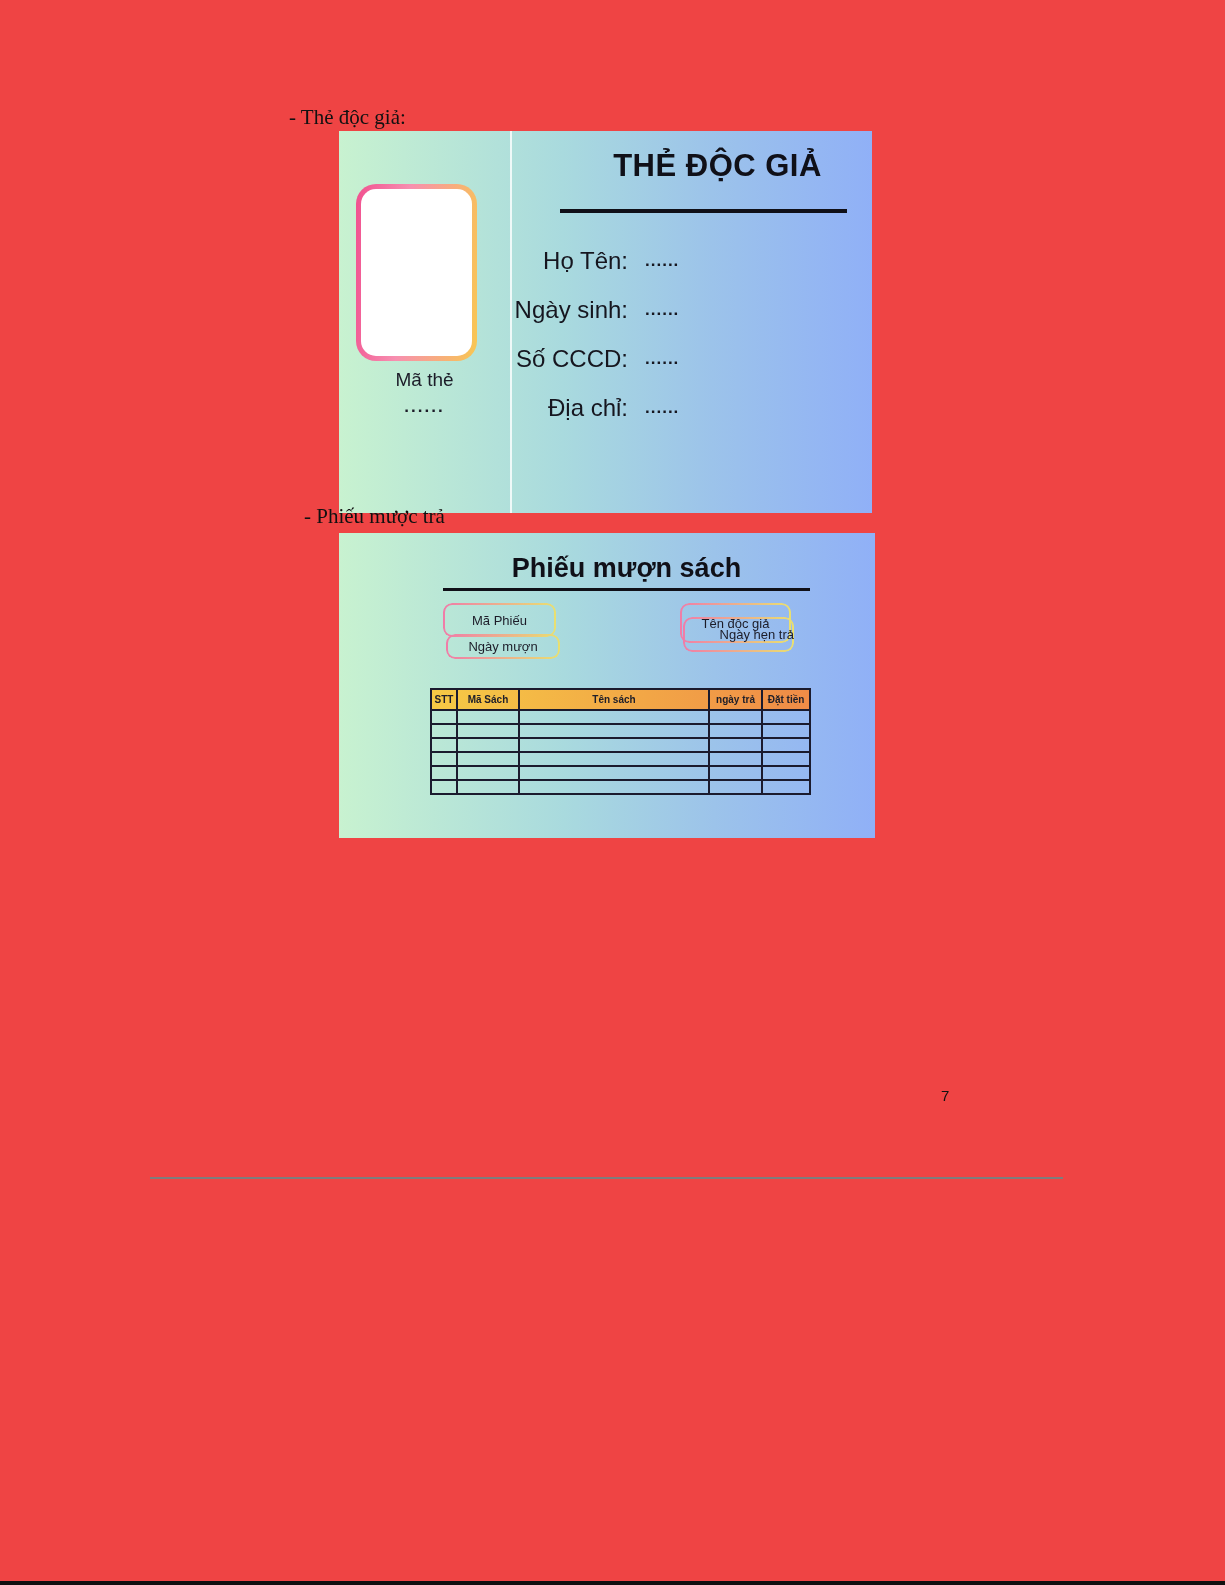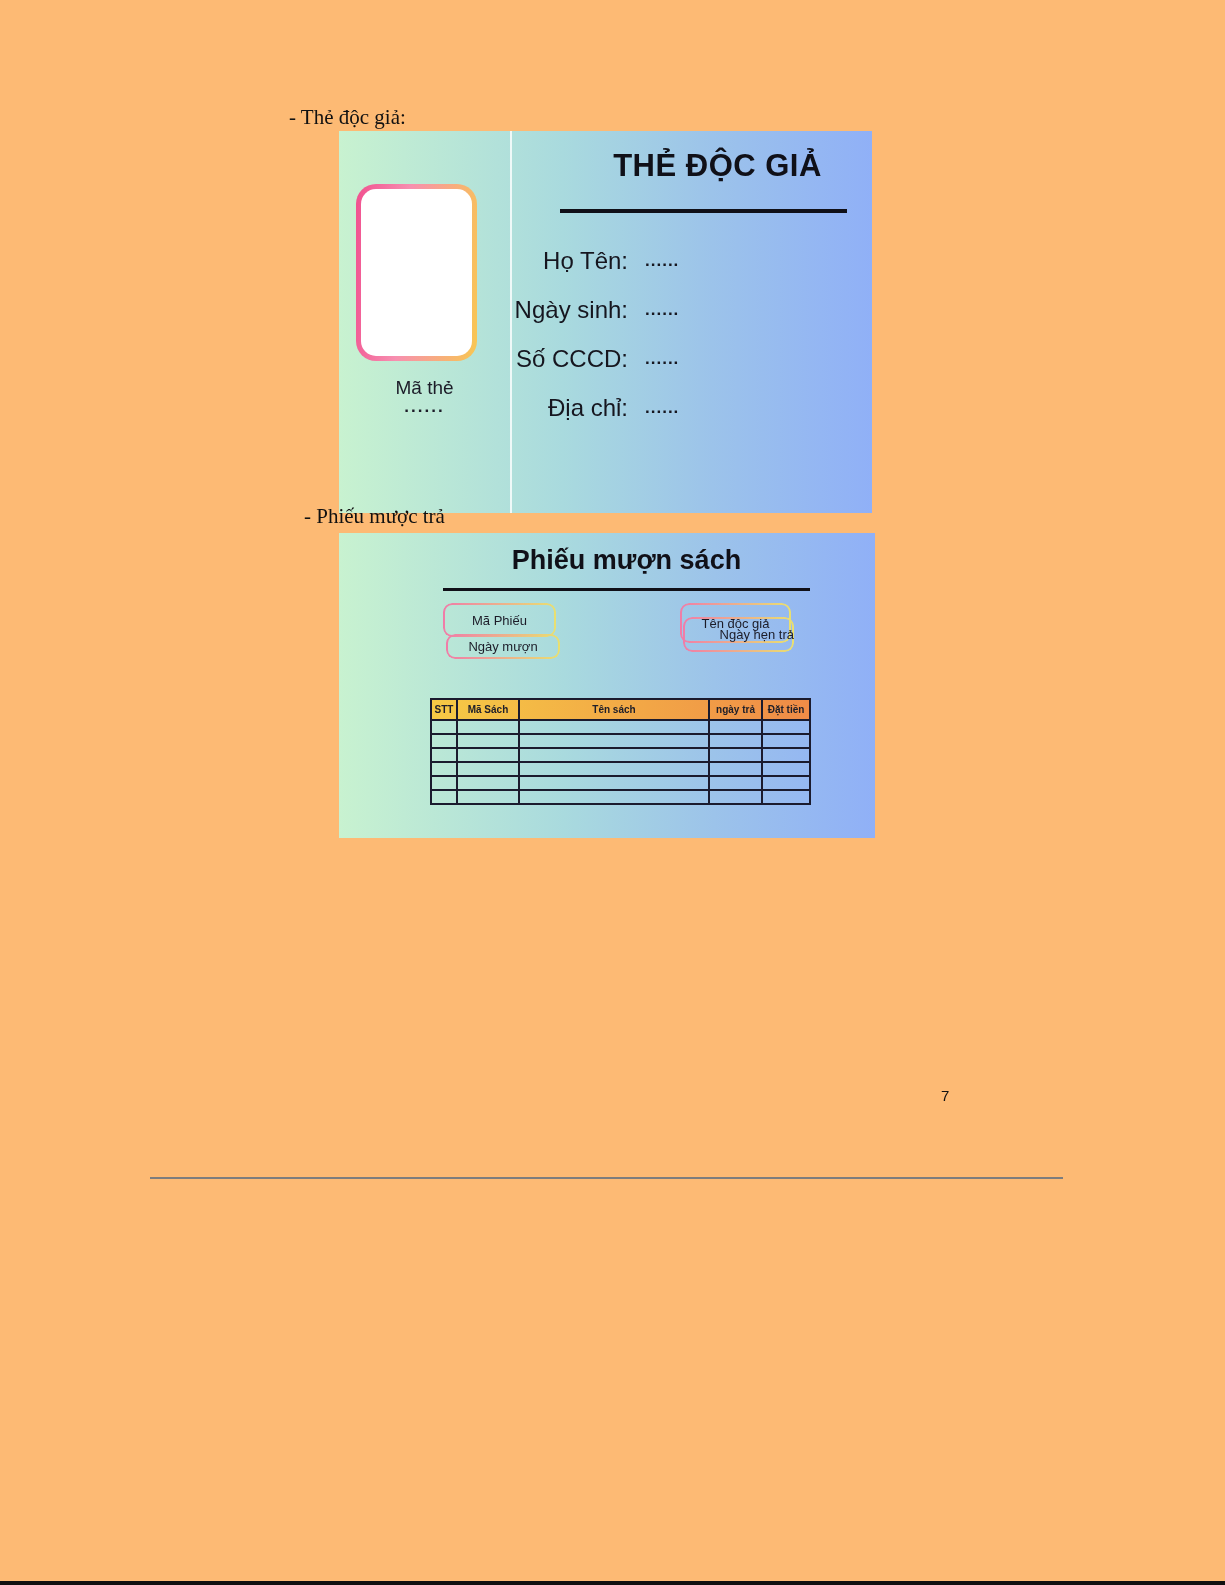--- a/index.html
+++ b/index.html
@@ -1,68 +1,68 @@
 <!DOCTYPE html>
 <html style="--ink: #15151f; --card-grad-a: #c8f2d0; --card-grad-b: #a9dade; --card-grad-c: #90b0f7; --frame-pink: #f1508f; --frame-yellow: #f8c751; --btn-pink: #f07ca8; --btn-yellow: #e9e070; --thead-yellow: #f6ca45; --thead-orange: #ef8b47;"><head>
 <meta charset="utf-8">
 <style>
   html,body{margin:0;padding:0;background:#fff;}
-  .page{position:relative;width:1225px;height:1585px;background:#fdba74;overflow:hidden;
+  .page{position:relative;width:1225px;height:1585px;background:#ef4444;overflow:hidden;
         font-family:"Liberation Sans","DejaVu Sans",sans-serif;color:var(--ink,#15151f);}
 
   .doc-label{position:absolute;font-family:"Liberation Serif","DejaVu Serif",serif;
              font-size:21px;color:#111;white-space:nowrap;}
   .label1{left:289px;top:105px;}
   .label2{left:304px;top:504px;}
 
   .card{position:absolute;background:linear-gradient(90deg,var(--card-grad-a,#c8f2d0) 0%,
         var(--card-grad-b,#a9dade) 42%, #9cc3ea 70%, var(--card-grad-c,#90b0f7) 100%);}
   .card1{left:339px;top:131px;width:533px;height:382px;}
   .card2{left:339px;top:533px;width:536px;height:305px;}
 
   
   .card1-divider{position:absolute;left:171px;top:0;bottom:0;width:2px;
                  background:rgba(255,255,255,0.8);}
   .photo-frame{position:absolute;left:17px;top:53px;width:121px;height:177px;
                border-radius:20px;padding:5px;box-sizing:border-box;
                background:linear-gradient(95deg,var(--frame-pink,#f1508f) 0%,#f78fb0 40%,var(--frame-yellow,#f8c751) 100%);}
   .photo-inner{width:100%;height:100%;background:#fff;border-radius:15px;}
   .ma-the{position:absolute;left:0;top:238px;width:171px;text-align:center;
-          font-size:19px;color:#1c1c28;margin-top:8px;}
+          font-size:19px;color:#1c1c28;}
   .ma-the-dots{position:absolute;left:0;top:266px;width:171px;text-align:center;
                font-size:17px;font-weight:700;letter-spacing:2px;color:#1c1c28;}
   .card1-title{position:absolute;left:173px;top:17px;width:401px;text-align:center;
                padding-left:10px;box-sizing:border-box;font-size:31px;font-weight:700;
                letter-spacing:0.5px;color:#101018;}
   .card1-underline{position:absolute;left:221px;top:78px;width:287px;height:4px;background:#101018;}
   .fields{position:absolute;left:173px;top:105px;width:350px;}
   .field-row{display:flex;align-items:center;height:49px;}
   .f-label{width:116px;text-align:right;font-size:24px;color:#16161f;}
   .f-value{margin-left:17px;font-size:17px;font-weight:700;letter-spacing:1px;color:#16161f;}
 
   
-  .card2-title{position:absolute;left:104px;top:12px;width:367px;text-align:center;
+  .card2-title{position:absolute;left:104px;top:20px;width:367px;text-align:center;
                font-size:27px;font-weight:700;color:#101018;}
   .card2-underline{position:absolute;left:104px;top:55px;width:367px;height:3px;background:#101018;}
 
   .gbtn{position:absolute;display:flex;align-items:center;justify-content:center;
         border-radius:9px;cursor:pointer;}
   .gbtn::before{content:"";position:absolute;inset:0;border-radius:9px;padding:2px;
         background:linear-gradient(90deg,var(--btn-pink,#f07ca8),var(--btn-yellow,#e9e070));
         -webkit-mask:linear-gradient(#fff 0 0) content-box,linear-gradient(#fff 0 0);
         -webkit-mask-composite:xor;
         mask:linear-gradient(#fff 0 0) content-box,linear-gradient(#fff 0 0);
         mask-composite:exclude;box-sizing:border-box;}
   .gbtn span{position:relative;z-index:1;font-size:13px;color:#1c1c28;}
   .b1{left:104px;top:70px;width:113px;height:34px;}
   .b2{left:341px;top:70px;width:111px;height:40px;text-align:right;}
   .b3{left:107px;top:101px;width:114px;height:25px;}
   .b4{left:344px;top:84px;width:111px;height:35px;justify-content:flex-end;}
 
-  .btable{position:absolute;left:91px;top:165px;width:379px;border-collapse:collapse;
+  .btable{position:absolute;left:91px;top:155px;width:379px;border-collapse:collapse;
           table-layout:fixed;border-radius:31px;}
   .btable th,.btable td{border:2px solid #1b1b2e;padding:0;}
   .btable thead tr{background:linear-gradient(90deg,var(--thead-yellow,#f6ca45),var(--thead-orange,#ef8b47));}
   .btable th{height:19px;font-size:10px;font-weight:600;color:#20202a;text-align:center;
              overflow:hidden;white-space:nowrap;}
   .btable td{height:12px;}
   .c-stt{width:26px;} .c-masach{width:62px;} .c-tensach{width:190px;}
   .c-ngaytra{width:53px;} .c-dattien{width:48px;}
 
   

